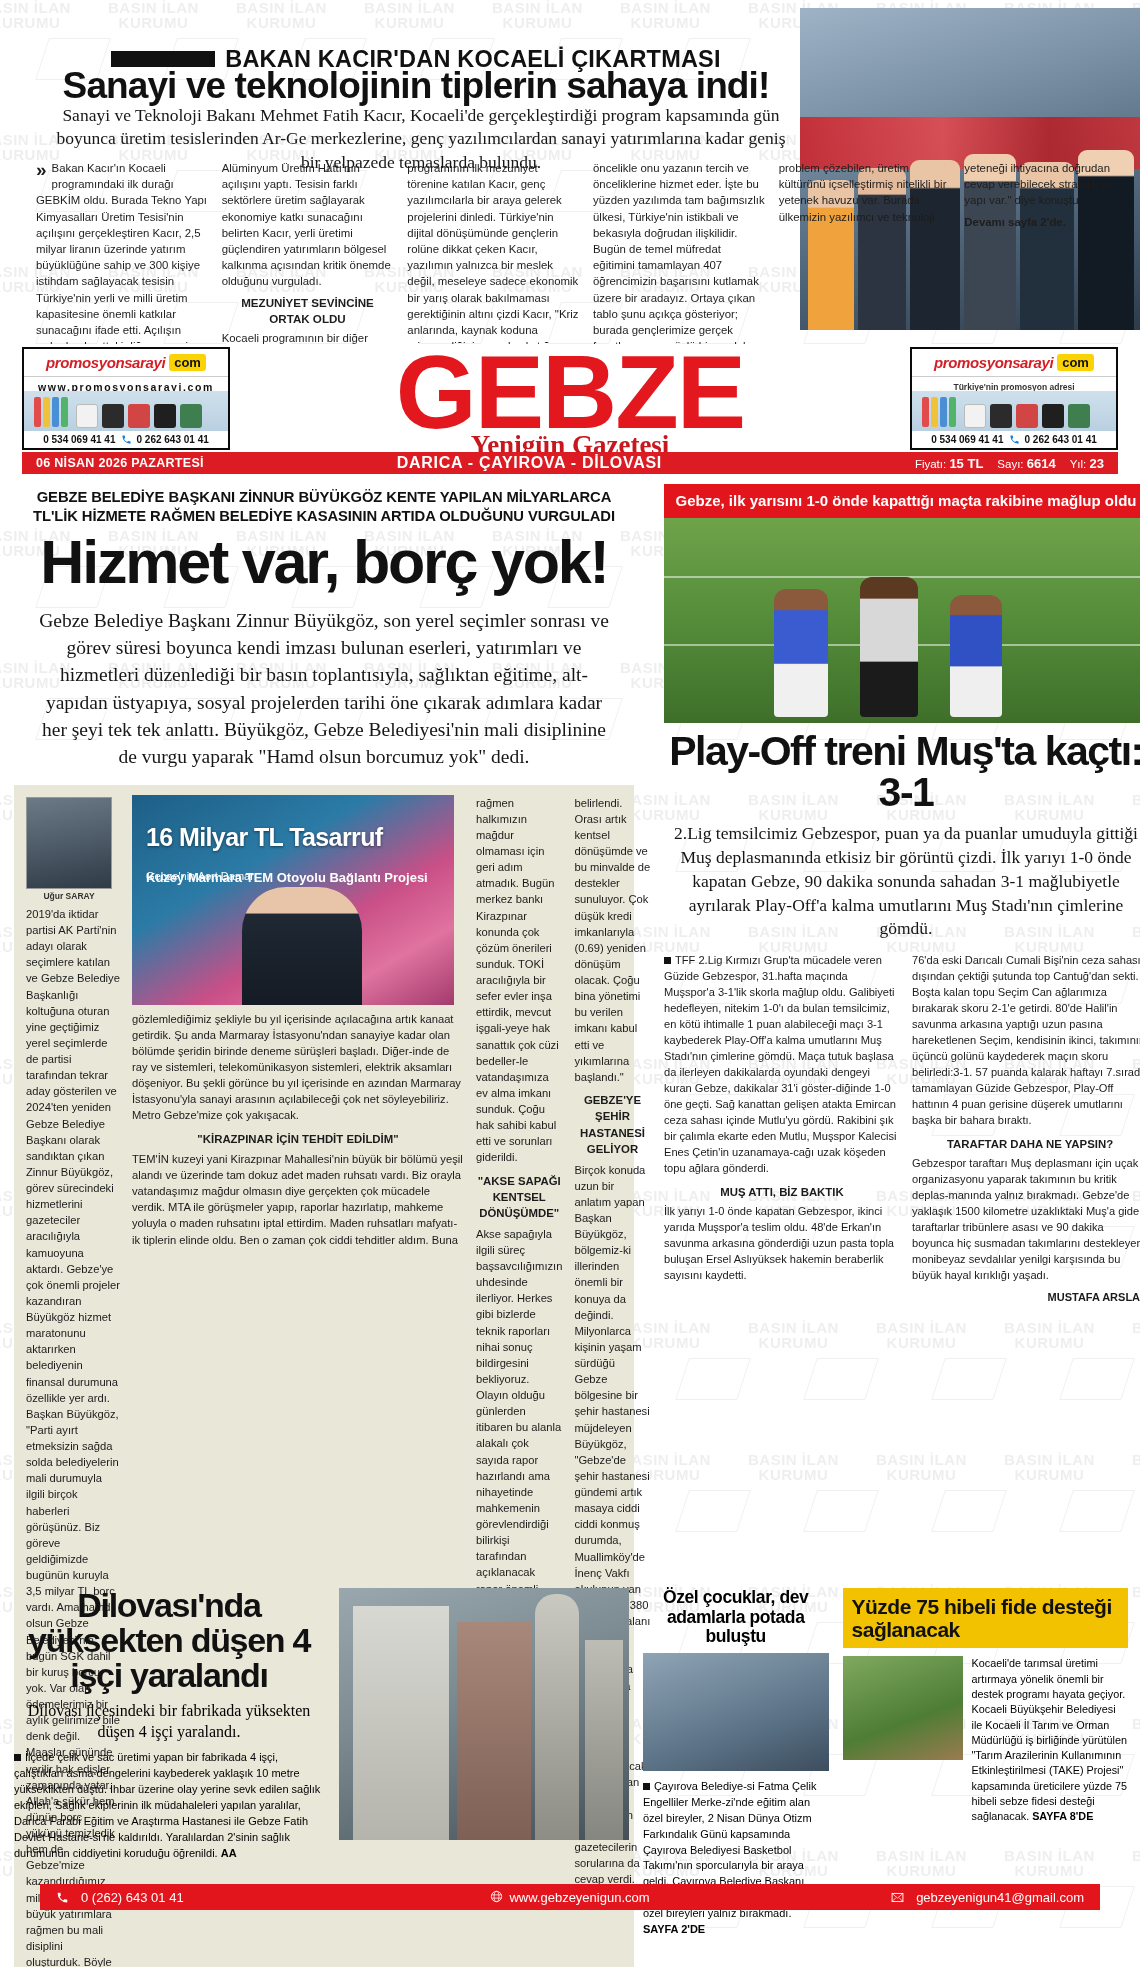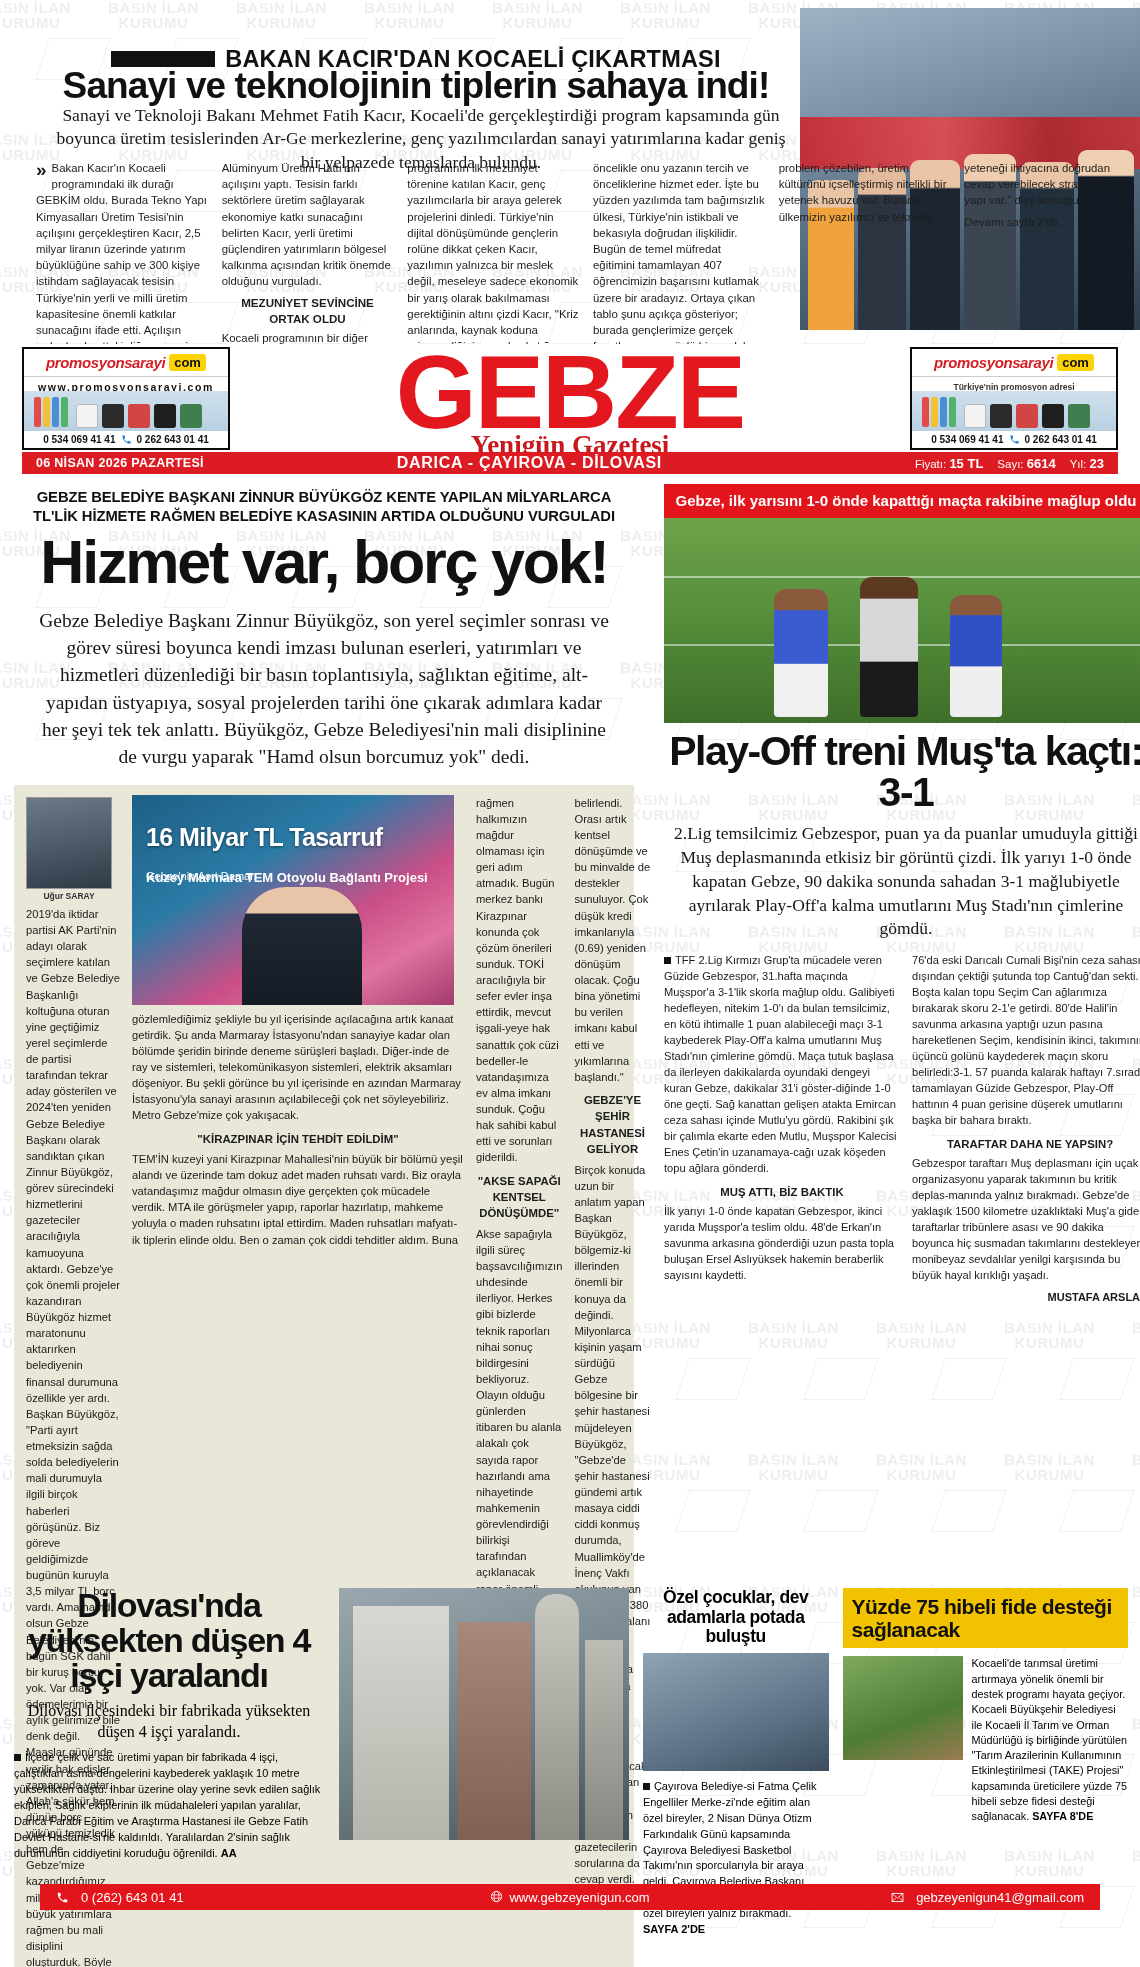--- a/index.html
+++ b/index.html
@@ -39,21 +39,21 @@
   .main-sub { position:absolute; left:32px; top:104px; width:746px; text-align:center;
       font-family:"Liberation Serif",serif; font-size:17.5px; line-height:1.33; color:#171717; }
 
   .cols { position:absolute; left:20px; top:160px; width:1100px; height:176px;
           display:flex; gap:14px; }
   .col { flex:1; font-size:11.4px; line-height:1.42; color:#1d1d1d;
          font-family:"Liberation Sans",sans-serif; }
   .col p { margin-bottom:5px; }
   .col h4 { text-align:center; font-size:11.6px; font-weight:bold; margin:4px 0 3px; }
   .chev { float:left; font-size:19px; font-weight:bold; line-height:.8; margin:2px 5px 0 0; }
-  .devam { font-weight:normal; }
+  .devam { font-weight:bold; }
 
   
   .masthead { position:absolute; left:0; top:344px; width:1140px; height:134px;
       background:#fff; }
   .ad-box { position:absolute; top:3px; width:208px; height:103px;
      border:2px solid #0a0a0a; background:#eef3f7; overflow:hidden; }
   .ad-left { left:22px; } .ad-right { right:22px; }
   .ad-top { height:28px; background:#fff; display:flex; align-items:center;
      justify-content:center; gap:4px; border-bottom:1px solid #ccc;}
   .ad-logo1 { font-size:15px; font-weight:bold; color:#d31f26; font-style:italic;

